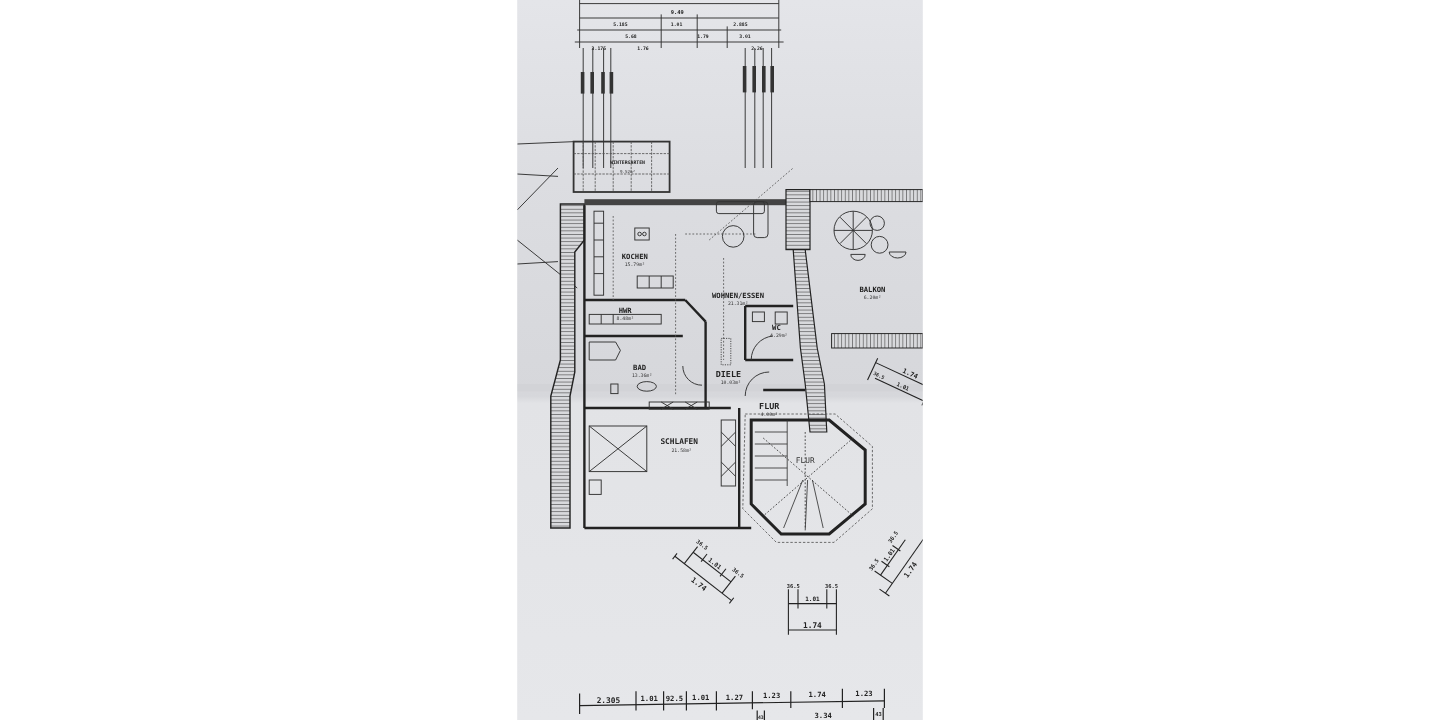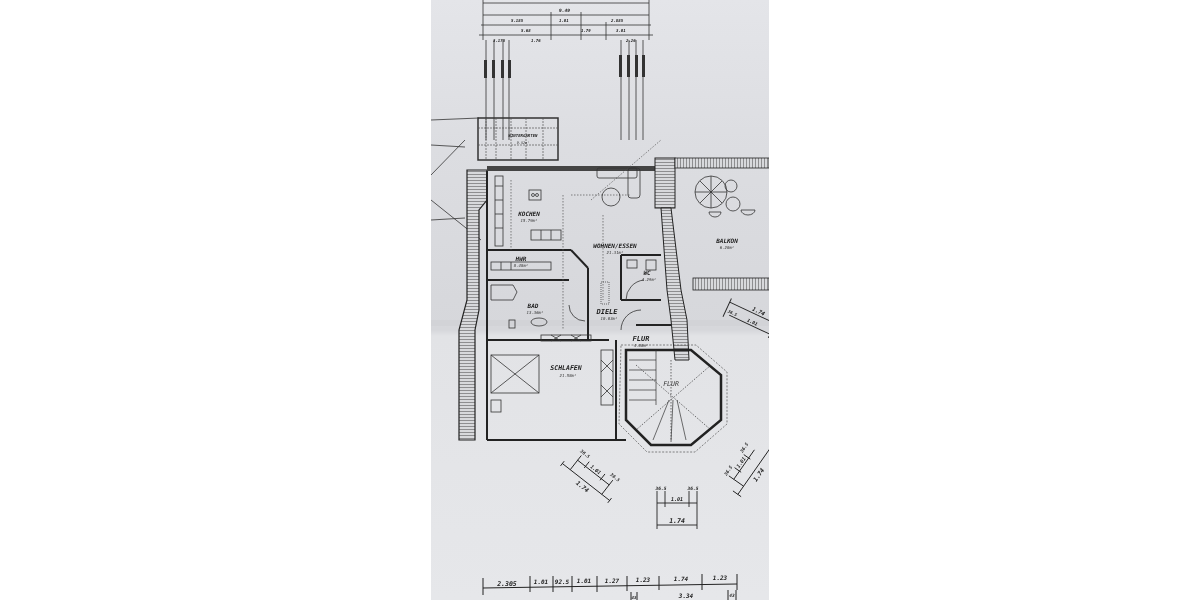--- a/index.html
+++ b/index.html
@@ -1,20 +1,20 @@
 <!DOCTYPE html>
 <html><head>
 <meta charset="utf-8">
 <style>
   html, body { margin:0; padding:0; }
   body { width:1200px; height:600px; background:#ffffff; position:relative; overflow:hidden;
          font-family:"DejaVu Sans", sans-serif; }
   #photo { position:absolute; left:431px; top:0; width:338px; height:600px;
            background:linear-gradient(180deg,#e4e5e9 0%,#dcdde1 25%,#d6d7db 55%,#e2e3e6 56%,#e6e7ea 100%);
-           overflow:hidden;font-style:italic; }
+           overflow:hidden; }
   svg { position:absolute; left:0; top:0; }
   .lbl { font-family:"DejaVu Sans Mono", monospace; fill:#222; font-weight:bold; }
   .area { font-family:"DejaVu Sans Mono", monospace; fill:#333; }
   .dim { font-family:"DejaVu Sans Mono", monospace; fill:#222; font-weight:bold; }
 </style>
 </head>
 <body>
 
 <div id="photo">
 <svg width="338" height="600" viewBox="0 0 338 600">

